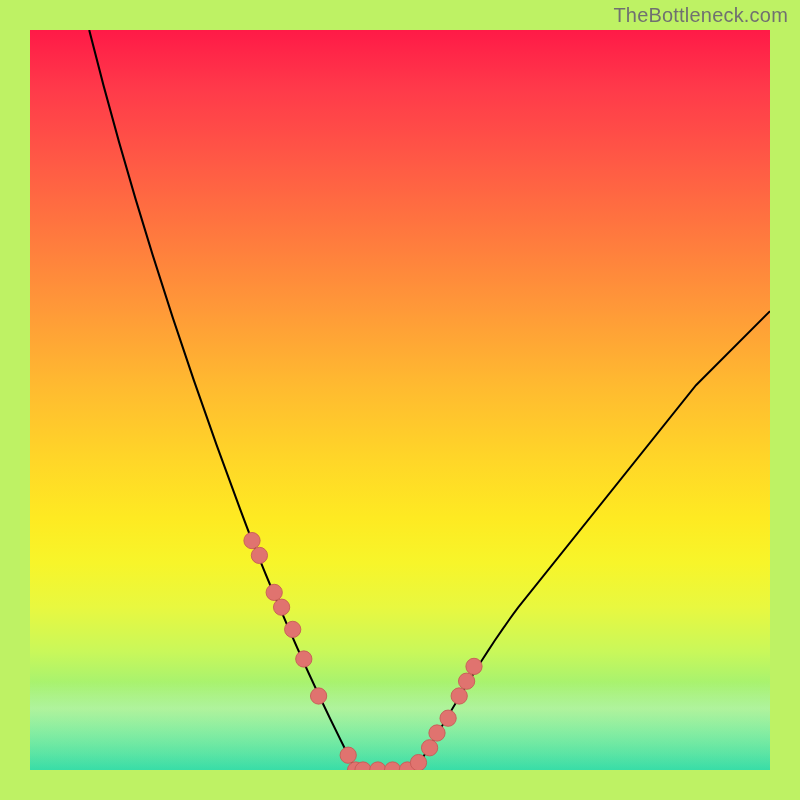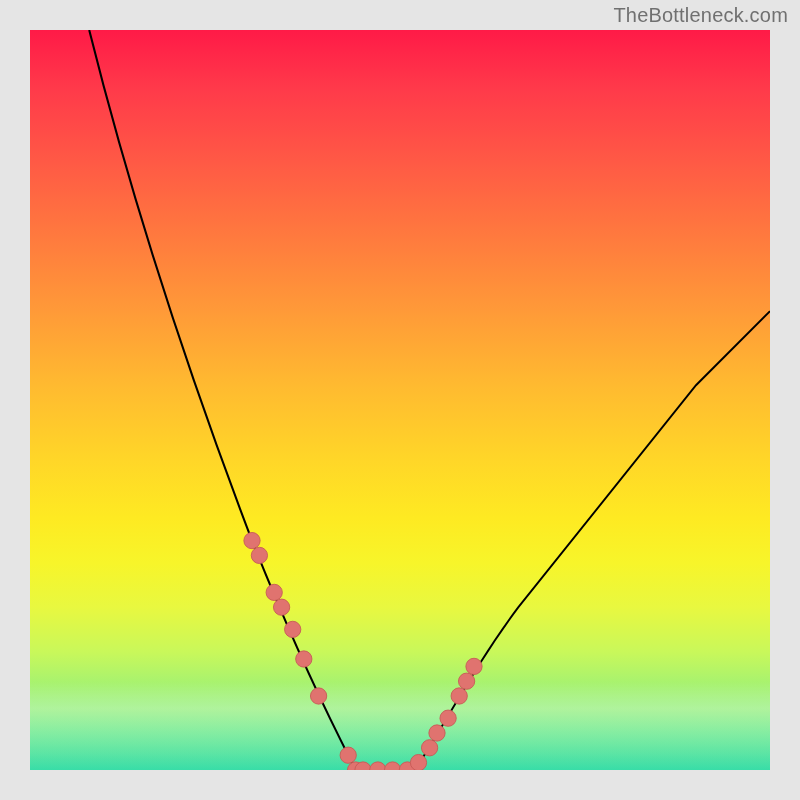--- a/index.html
+++ b/index.html
@@ -6,21 +6,21 @@
     margin: 0;
     padding: 0;
     width: 800px;
     height: 800px;
     overflow: hidden;
     font-family: Arial, Helvetica, sans-serif;
   }
   .frame {
     width: 800px;
     height: 800px;
-    background: #e5e5e5;
+    background: #bef264;
     position: relative;
   }
   .watermark {
     position: absolute;
     top: 4px;
     right: 12px;
     color: #707070;
     font-size: 20px;
     font-weight: 500;
     z-index: 10;

